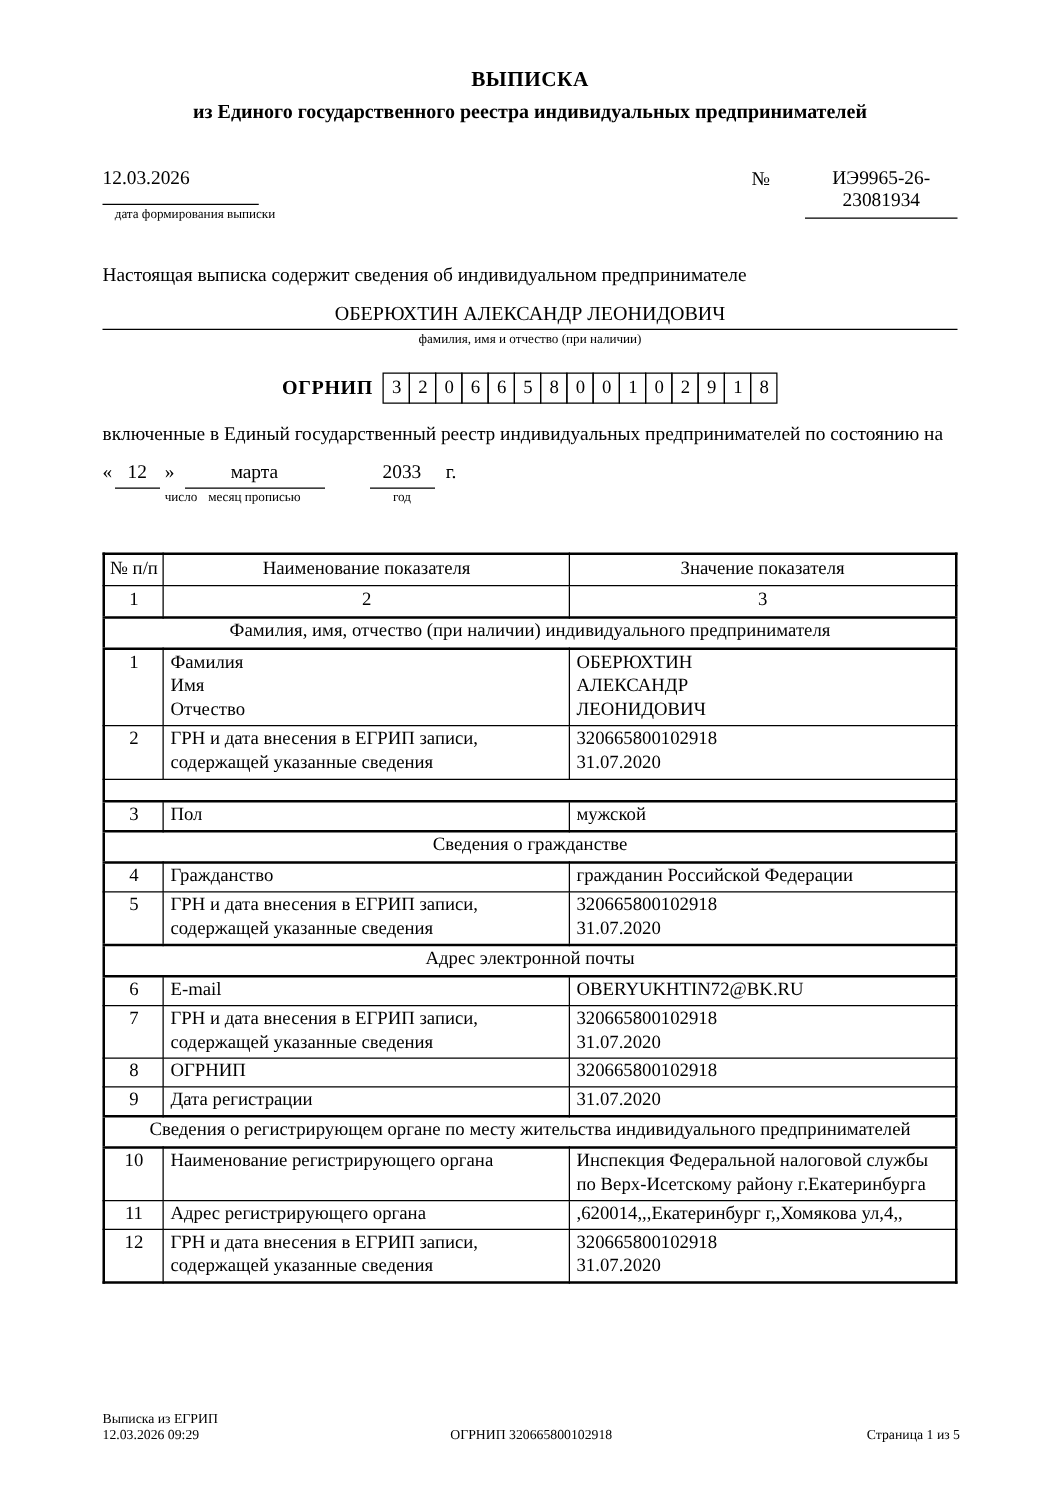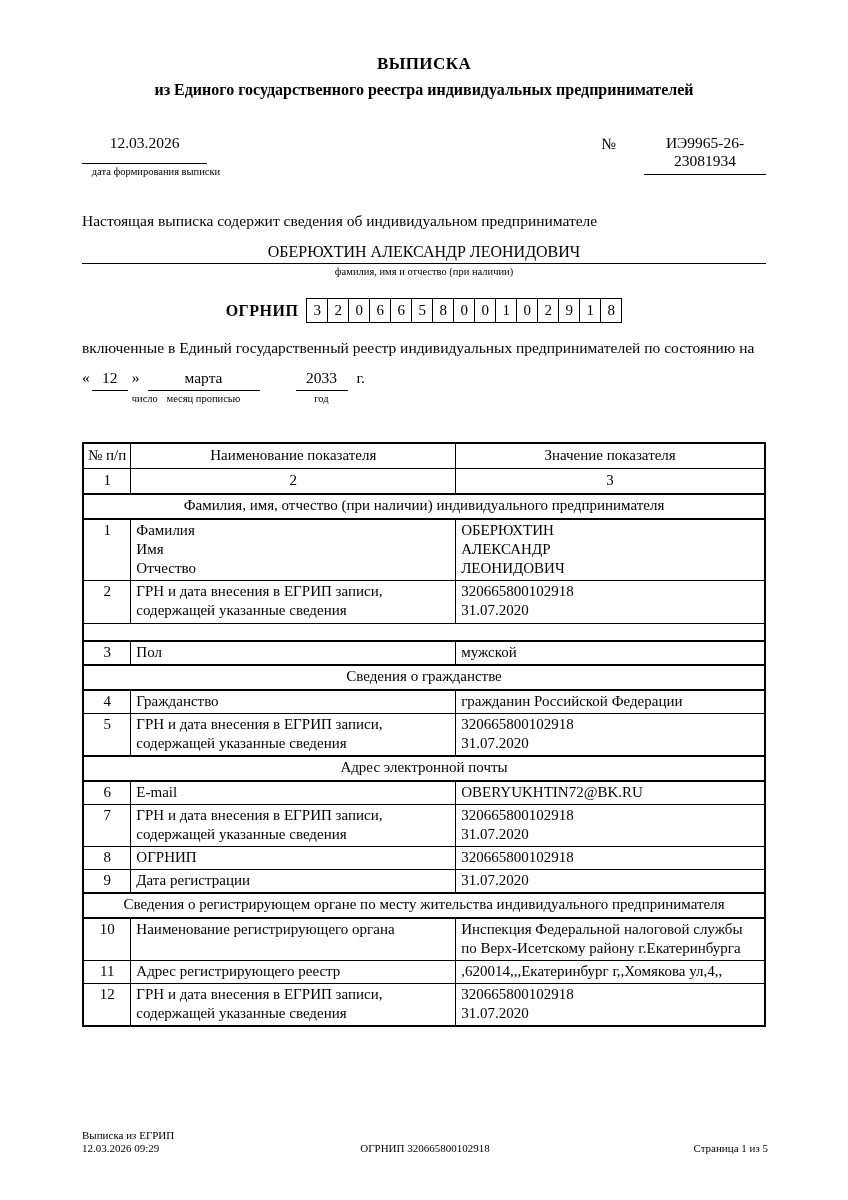--- a/index.html
+++ b/index.html
@@ -21,21 +21,21 @@
   }
   .doc-subtitle {
     text-align: center; font-weight: bold; font-size: 16px; margin-top: 7px;
   }
   .form-row {
     margin-top: 35px;
     display: flex; justify-content: space-between; align-items: flex-start;
   }
   .form-left { width: 152px; }
   .form-date {
-    font-size: 15.5px; text-align: center;
+    font-size: 15.5px; text-align: left;
     padding-bottom: 11px; border-bottom: 1px solid #000;
     width: 125px; margin-left: 0;
   }
   .small-label {
     font-size: 10.5px; text-align: center; margin-top: 2px;
   }
   .form-right { display: flex; align-items: flex-start; }
   .num-sign { font-size: 15.5px; margin-right: 28px; margin-top: 1px; }
   .num-value-wrap { width: 122px; }
   .num-value {
@@ -247,31 +247,31 @@
         <td class="c-num">8</td>
         <td class="prewrap">ОГРНИП</td>
         <td class="prewrap">320665800102918</td>
       </tr>
       <tr>
         <td class="c-num">9</td>
         <td class="prewrap">Дата регистрации</td>
         <td class="prewrap">31.07.2020</td>
       </tr>
       <tr class="section">
-        <td colspan="3">Сведения о регистрирующем органе по месту жительства индивидуального предпринимателя</td>
+        <td colspan="3">Сведения о регистрирующем органе по месту жительства индивидуального предпринимателей</td>
       </tr>
       <tr>
         <td class="c-num">10</td>
         <td class="prewrap">Наименование регистрирующего органа</td>
         <td class="prewrap">Инспекция Федеральной налоговой службы
 по Верх-Исетскому району г.Екатеринбурга</td>
       </tr>
       <tr>
         <td class="c-num">11</td>
-        <td class="prewrap">Адрес регистрирующего реестр</td>
+        <td class="prewrap">Адрес регистрирующего органа</td>
         <td class="prewrap">,620014,,,Екатеринбург г,,Хомякова ул,4,,</td>
       </tr>
       <tr>
         <td class="c-num">12</td>
         <td class="prewrap">ГРН и дата внесения в ЕГРИП записи,
 содержащей указанные сведения</td>
         <td class="prewrap">320665800102918
 31.07.2020</td>
       </tr>
     </tbody>

